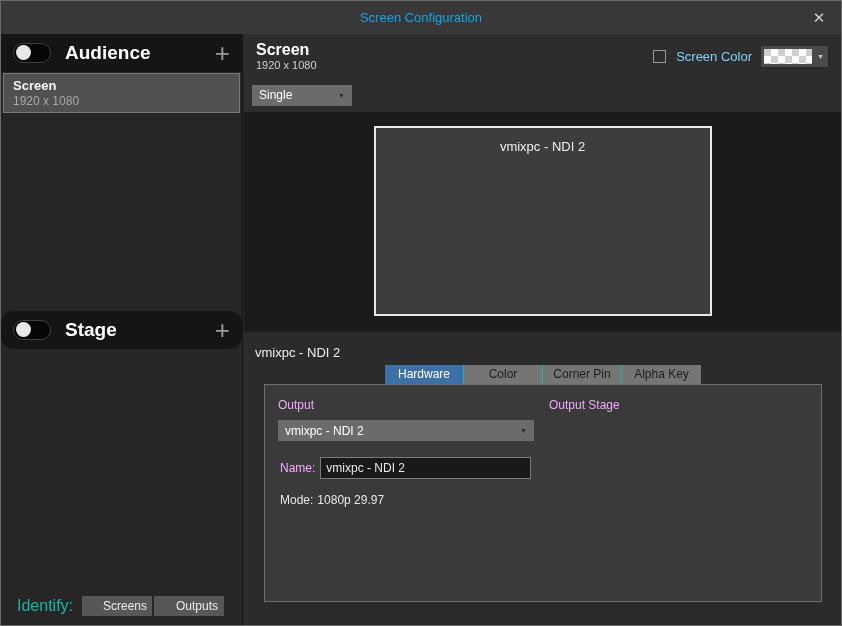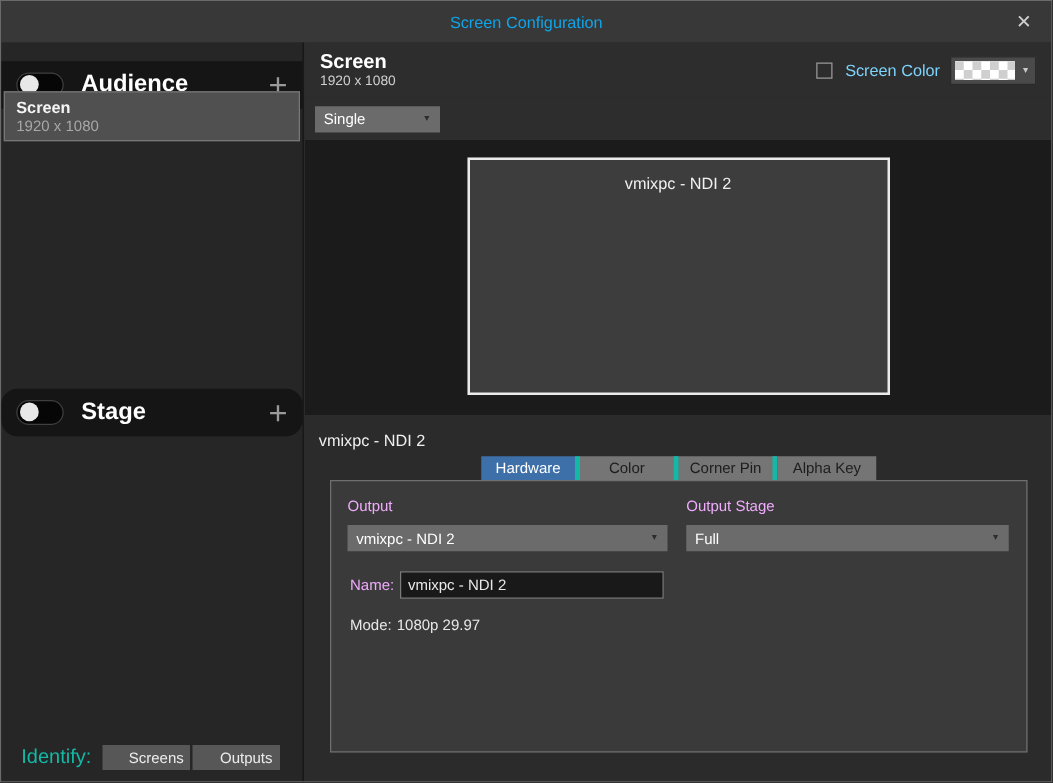--- a/index.html
+++ b/index.html
@@ -33,21 +33,21 @@
     position: absolute; top: 33px; left: 0; width: 242px; bottom: 0;
     background: #262626;
     border-right: 1px solid #141414;
   }
   .section-header {
     position: absolute; left: 0; right: 0; height: 38px;
     background: #151515;
     display: flex; align-items: center;
     padding: 0 12px;
   }
-  .section-header.audience { top: 15px; }
+  .section-header.audience { top: 0; }
   .section-header.stage { top: 277px; border-radius: 13px; }
   .toggle {
     position: relative; width: 38px; height: 20px;
     background: #060606; border: 1px solid #3f3f3f; border-radius: 10px;
     flex: none;
   }
   .toggle .knob {
     position: absolute; left: 2px; top: 1px;
     width: 15px; height: 15px; border-radius: 50%;
     background: #e8e8e8;
@@ -146,21 +146,21 @@
     font-size: 13px; color: #f0f0f0;
   }
   .tabs {
     position: absolute; top: 33px; left: 141px; height: 19px;
     display: flex;
   }
   .tab {
     width: 79px; height: 19px; line-height: 19px;
     text-align: center; font-size: 12px;
     background: #757575; color: #1d1d1d;
-    border-right: 4px solid #14b8a6;
+    border-right: 1px solid #14b8a6;
   }
   .tab:last-child { border-right: none; }
   .tab.active { background: #3d6fa8; color: #fff; }
   .group-box {
     position: absolute; top: 52px; left: 20px;
     width: 558px; height: 218px;
     background: #3a3a3a; border: 1px solid #6f6f6f;
   }
   .field-label { font-size: 12px; color: #f0abfc; }
   .col1 { position: absolute; left: 13px; top: 13px; width: 256px; }
@@ -268,22 +268,18 @@
           <div class="name-row">
             <span class="field-label">Name:</span>
             <input class="text-input" value="vmixpc - NDI 2" style="">
           </div>
           <div class="mode-row">
             <span>Mode:</span><span>1080p 29.97</span>
           </div>
         </div>
         <div class="col col2">
           <div class="field-label">Output Stage</div>
-          <div class="dropdown">
-            <span>Full</span>
-            <span class="arrow dark">▼</span>
-          </div>
         </div>
       </div>
     </div>
 
   </div>
 </div>
 
 </body></html>

